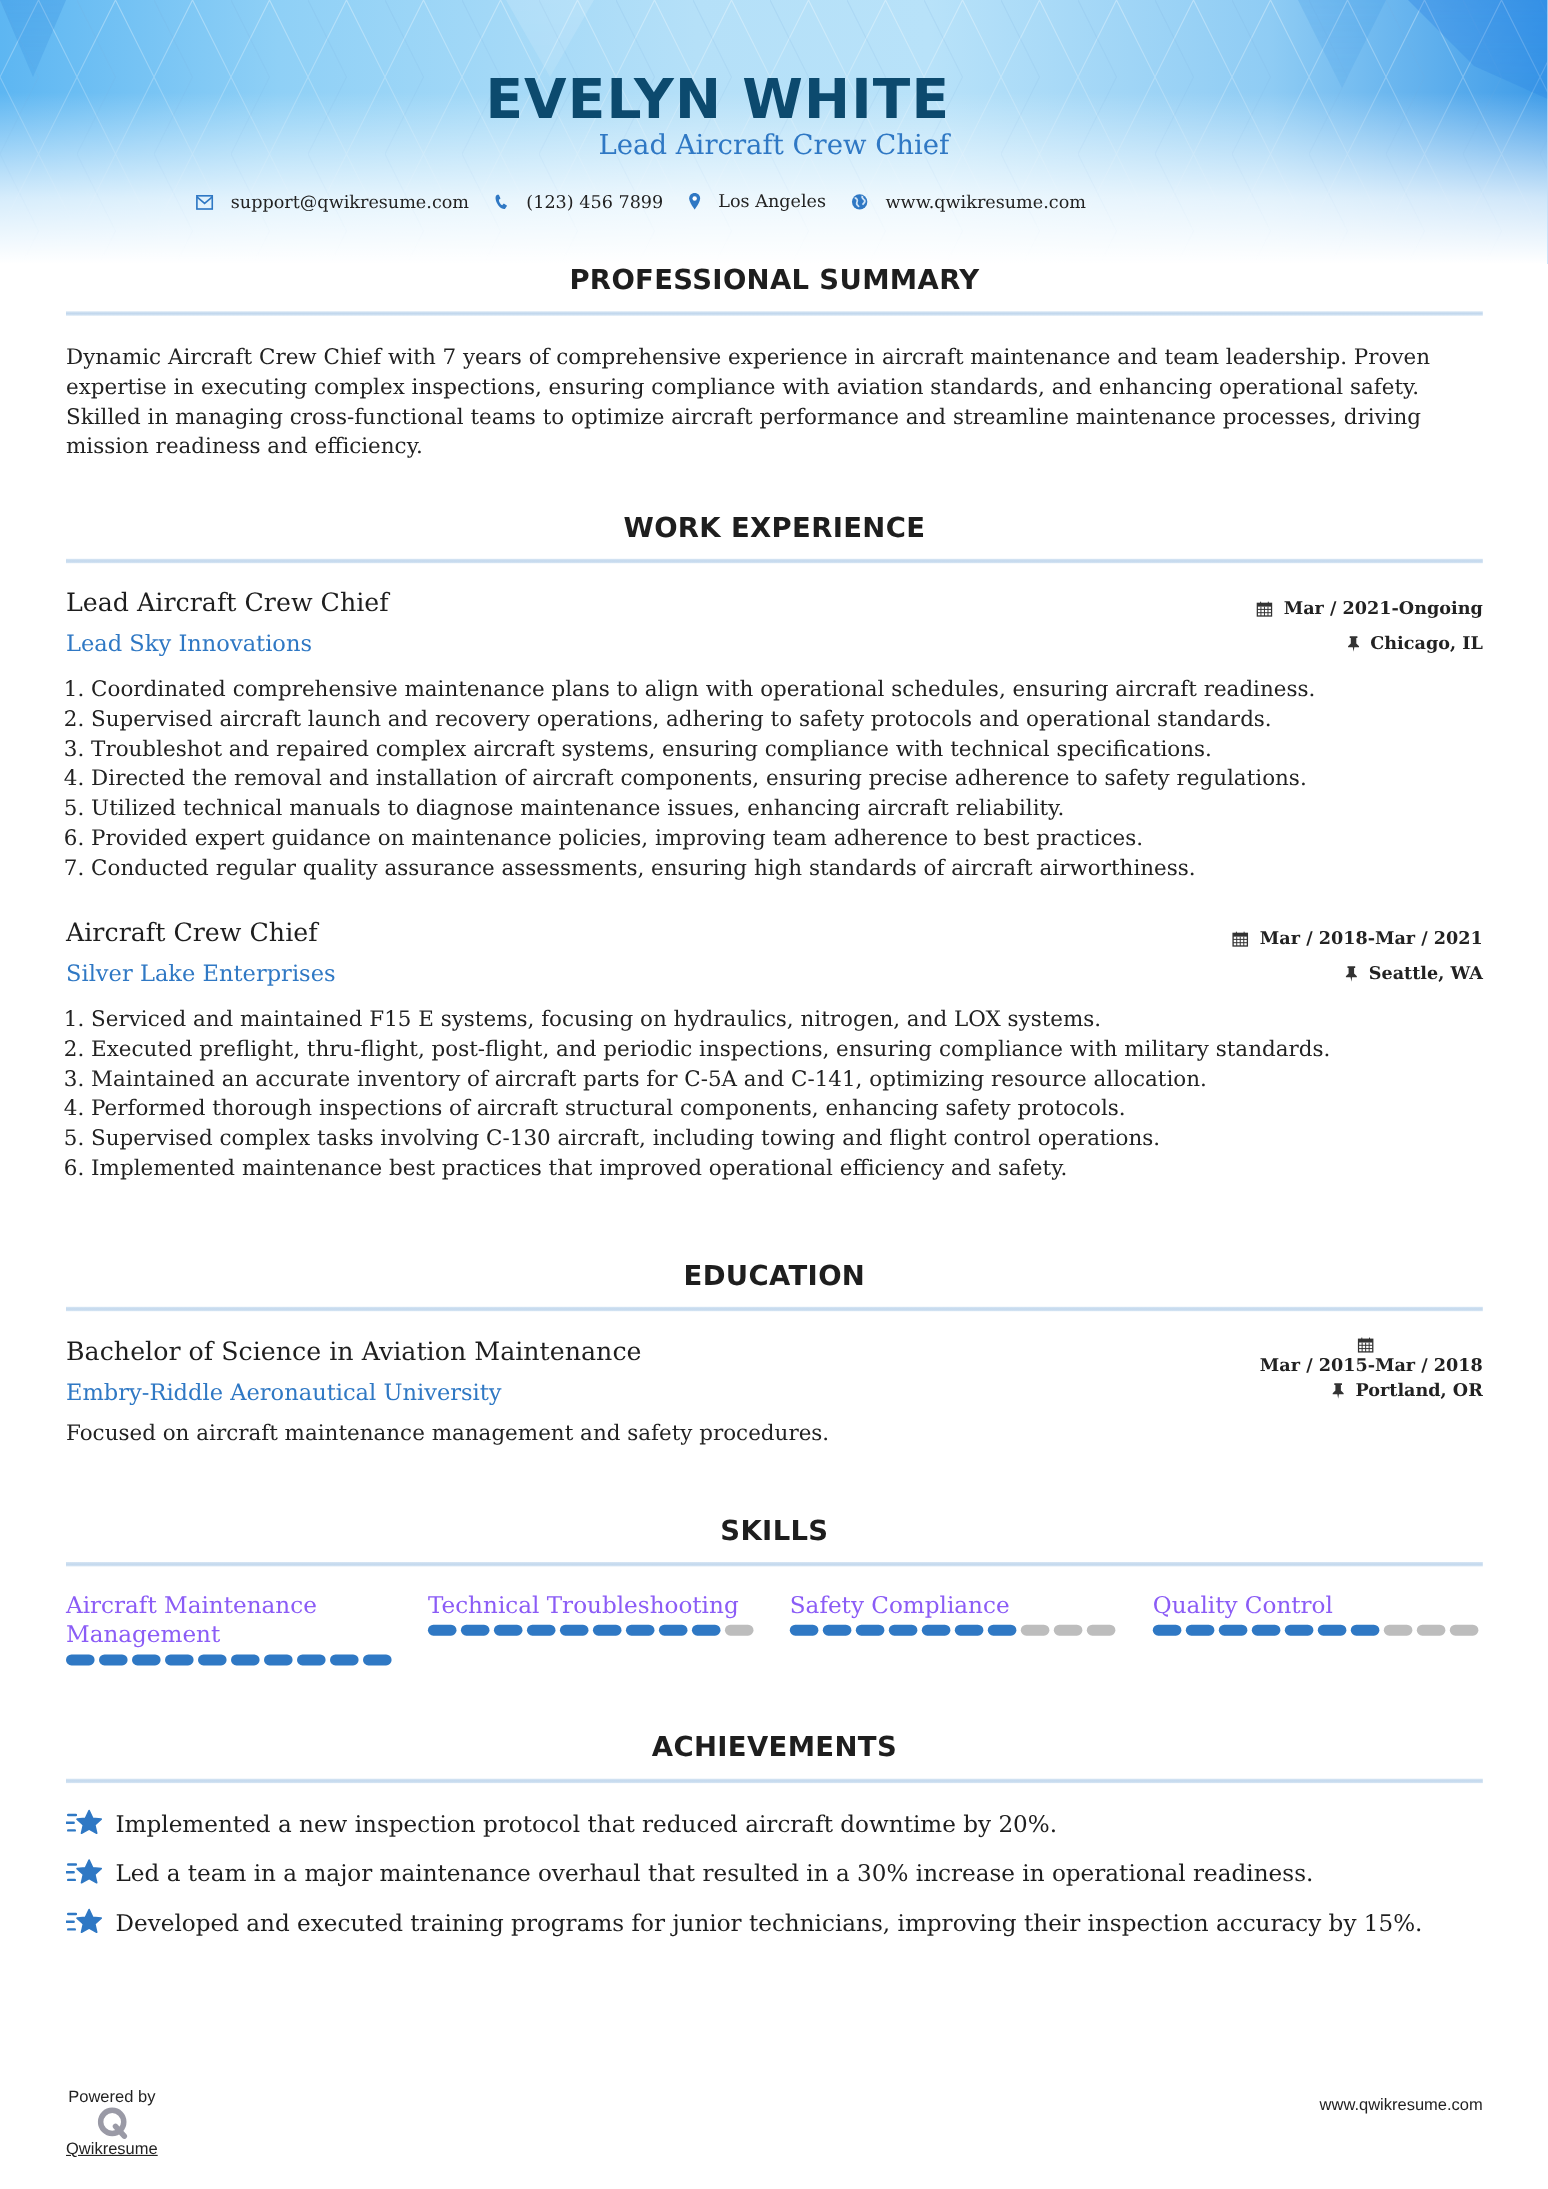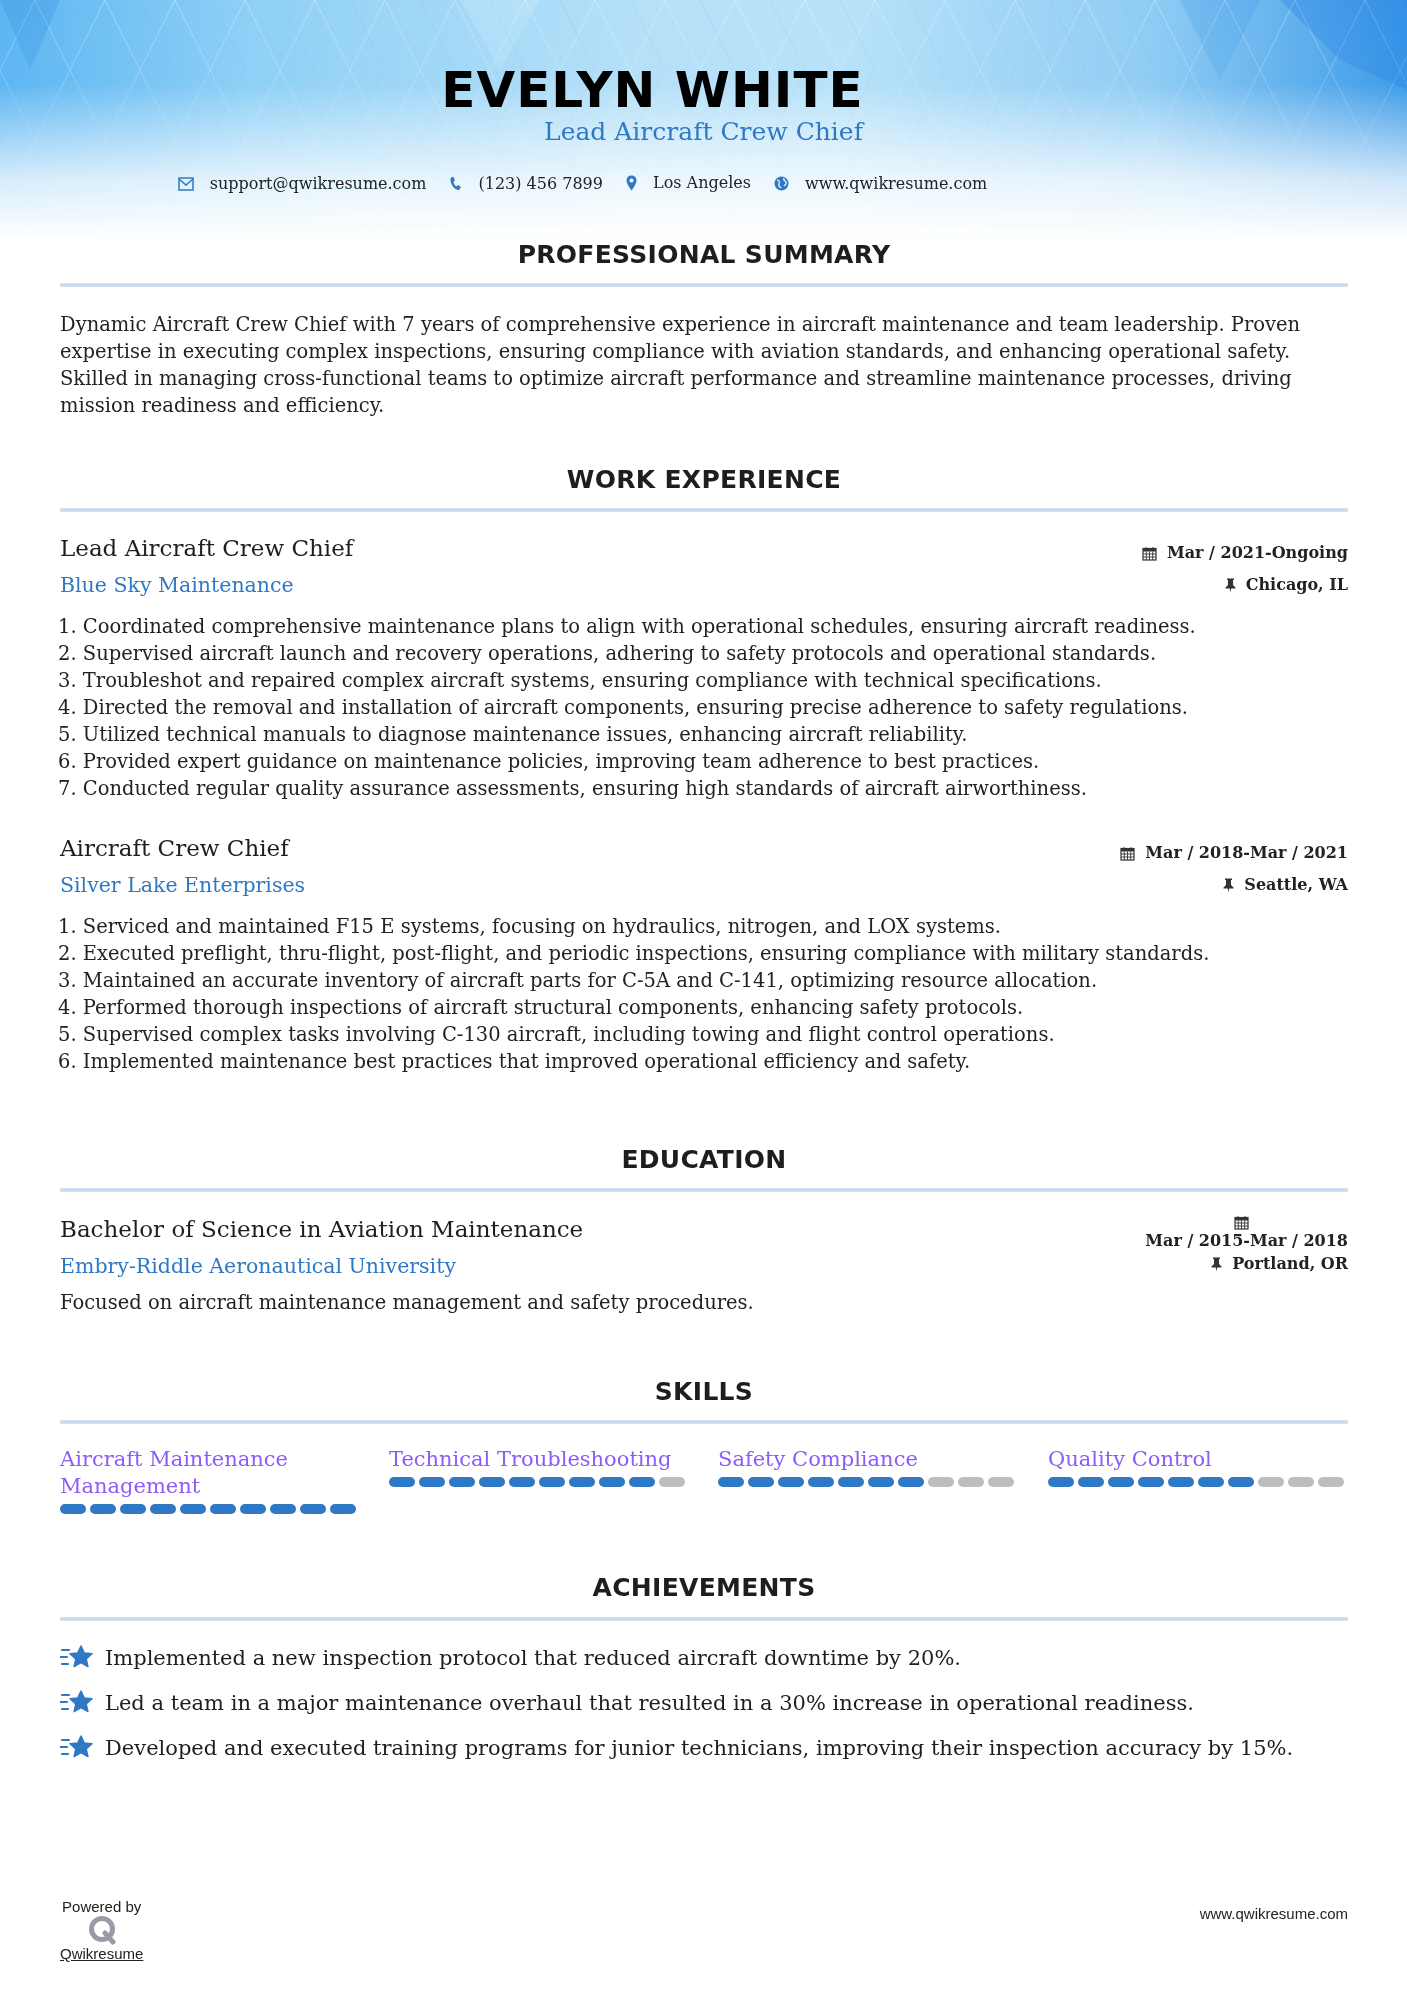--- a/index.html
+++ b/index.html
@@ -11,21 +11,21 @@
       background:
         linear-gradient(180deg, rgba(255,255,255,0) 0%, rgba(255,255,255,0) 35%, rgba(255,255,255,0.75) 75%, #ffffff 100%),
         linear-gradient(90deg, #5db6f2 0%, #8fd0f6 18%, #b5e0f8 45%, #b8e2f9 60%, #8fccf4 82%, #3d9be8 100%);
       overflow: hidden;
     }
     .hero svg { position: absolute; left: 0; top: 0; }
 
     .name {
       position: absolute; left: 0; width: 1305px; top: 60px; text-align: center;
       font-family: "DejaVu Sans", sans-serif; font-weight: bold; font-size: 50px;
-      letter-spacing: 1px; color: #000000; line-height: 60px;
+      letter-spacing: 1px; color: #0c4a6e; line-height: 60px;
     }
     .title {
       position: absolute; left: 0; width: 1407px; top: 115px; text-align: center;
       font-family: "DejaVu Serif", serif; font-size: 25px; color: #2f78c4; line-height: 34px;
     }
     .contact {
       position: absolute; left: 0; width: 1165px; top: 172px; text-align: center;
       font-size: 16px; color: #222; line-height: 22px; white-space: nowrap;
     }
     .contact .ci { display: inline-flex; align-items: center; margin: 0 9px; }
@@ -152,21 +152,21 @@
 <div class="meta" style="top:542px;">
   <span class="mi">
     <svg width="15" height="15" viewBox="0 0 15 15">
         <rect x="1" y="2.5" width="13" height="11.5" fill="none" stroke="#333" stroke-width="1.2"></rect>
         <rect x="1" y="2.5" width="13" height="3" fill="#333"></rect>
         <path d="M4 1 V4 M11 1 V4 M1 8 H14 M1 11 H14 M4.3 5.5 V14 M7.5 5.5 V14 M10.7 5.5 V14" stroke="#333" stroke-width="0.9"></path>
       </svg>
   </span>
   <span>Mar / 2021-Ongoing</span>
 </div>
-<div class="company" style="top:571px;">Blue Sky Maintenance</div>
+<div class="company" style="top:571px;">Lead Sky Innovations</div>
 <div class="meta" style="top:574px;">
   <span class="mi">
     <svg width="11" height="15" viewBox="0 0 11 15">
         <path d="M2 0.5 H9 V2 H8 V7 L10.5 9.5 V10.5 H6.2 L5.5 14.5 L4.8 10.5 H0.5 V9.5 L3 7 V2 H2 Z" fill="#333"></path>
       </svg>
   </span>
   <span>Chicago, IL</span>
 </div>
 <ul class="bullets" style="top:613px;">
   <li>1. Coordinated comprehensive maintenance plans to align with operational schedules, ensuring aircraft readiness.</li>

